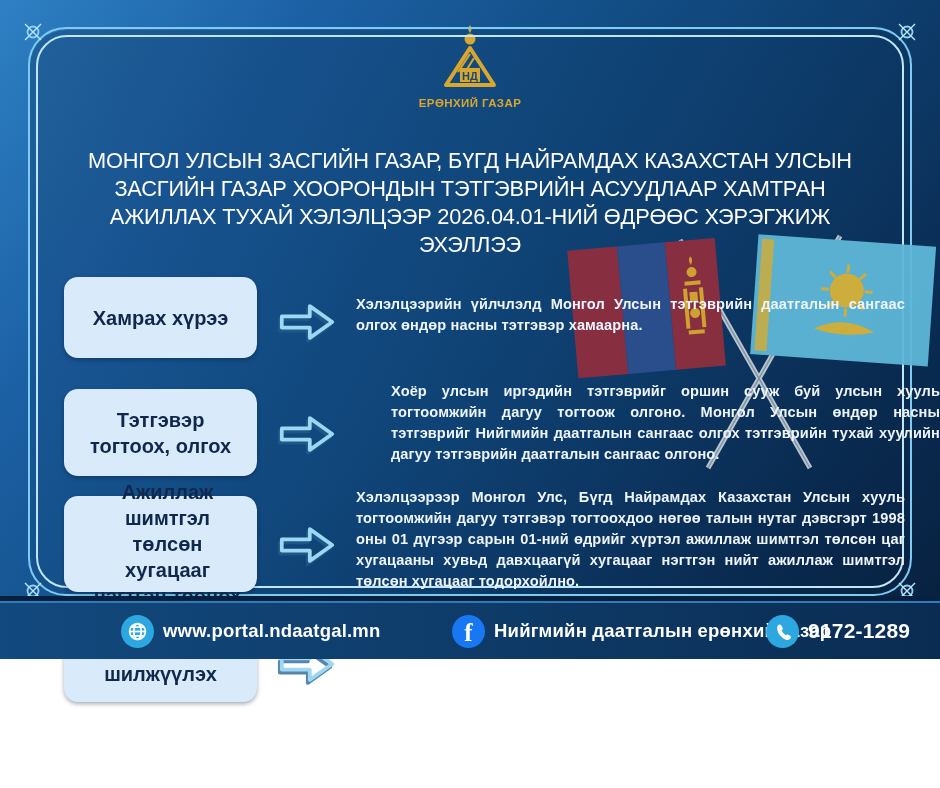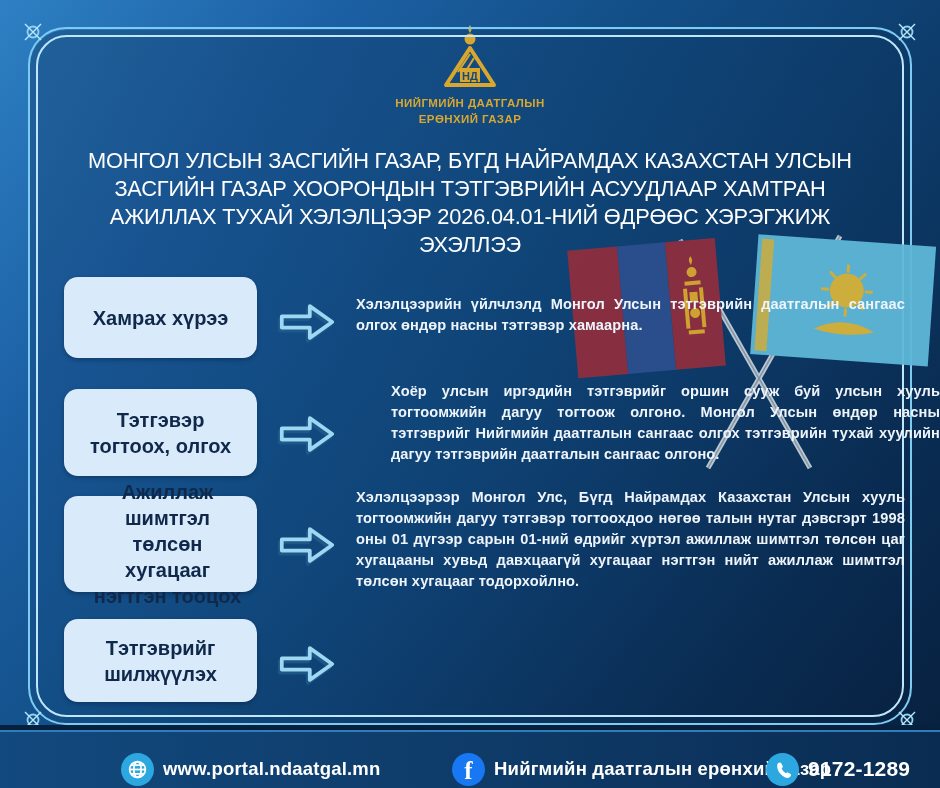--- a/index.html
+++ b/index.html
@@ -1,17 +1,17 @@
 <!DOCTYPE html>
 <html><head>
 <meta charset="utf-8">
 <style>
   html,body{margin:0;padding:0;}
   body{width:940px;height:788px;overflow:hidden;font-family:"Liberation Sans","DejaVu Sans",sans-serif;}
-  #poster{position:relative;width:940px;height:788px;
+  #poster{position:relative;width:940px;height:659px;
     background:linear-gradient(128deg,#2e80c4 0%,#1c60a4 22%,#135089 40%,#0e3f70 60%,#0a2d54 80%,#071f3d 100%);}
   
   .inner-bg{position:absolute;left:30px;top:30px;right:30px;bottom:66px;border-radius:36px;
     background:linear-gradient(155deg,rgba(5,28,58,.28),rgba(5,24,50,.06) 60%);}
   .border-outer{position:absolute;left:28px;top:27px;right:28px;bottom:63px;border:2px solid #7ecbf2;border-radius:38px;pointer-events:none;}
   .border-inner{position:absolute;left:36px;top:35px;right:36px;bottom:71px;border:2px solid #bfe7fb;border-radius:31px;pointer-events:none;}
   .knot{position:absolute;width:22px;height:22px;pointer-events:none;}
   
   .logo{position:absolute;left:0;top:24px;width:100%;text-align:center;}
   .logo-org{color:#d9a72e;font-size:11.5px;font-weight:bold;letter-spacing:.4px;line-height:14px;margin-top:2px;}
@@ -26,21 +26,21 @@
     font-weight:bold;font-size:20px;line-height:26px;padding:6px 10px;box-sizing:border-box;
     box-shadow:0 2px 4px rgba(3,20,45,.35);z-index:2;}
   .row-arrow{position:absolute;left:279px;width:56px;height:44px;z-index:2;
     filter:drop-shadow(-2px 3px 0 rgba(32,94,140,.75));}
   .row-text{position:absolute;left:356px;width:549px;color:#edf4fc;font-size:14.6px;
     line-height:21px;font-weight:bold;text-align:justify;letter-spacing:.1px;z-index:2;}
   
   .footer{position:absolute;left:0;right:0;bottom:0;height:56px;
     background:linear-gradient(90deg,#12497e 0%,#0e3a67 55%,#0a2c52 100%);
     border-top:2px solid #2e7cba;box-shadow:0 -5px 0 #07203e;z-index:3;}
-  .footer-item{position:absolute;top:9px;height:56px;display:flex;align-items:center;gap:9px;}
+  .footer-item{position:absolute;top:0;height:56px;display:flex;align-items:center;gap:9px;}
   .badge{width:33px;height:33px;border-radius:50%;display:flex;align-items:center;justify-content:center;flex:0 0 auto;}
   .badge.globe,.badge.phone{background:#2da7e0;}
   .badge.fb{background:#1877f2;}
   .fb-f{color:#ffffff;font-weight:bold;font-size:25px;line-height:1;font-family:"Liberation Serif",serif;margin-top:3px;}
   .footer-text{color:#ffffff;font-weight:bold;font-size:18.5px;letter-spacing:.2px;}
   .footer-text.phone-num{font-size:21px;}
 </style>
 </head>
 <body>
 
@@ -102,21 +102,20 @@
       <g fill="#d9a72e" stroke="#d9a72e">
         <path d="M46 1 c3 4 1 6 0 8 c-1 -2 -3 -4 0 -8 z" stroke="none"></path>
         <circle cx="46" cy="15" r="5.5" stroke="none"></circle>
         <path d="M46 24 L22 61 L70 61 Z" fill="none" stroke-width="4" stroke-linejoin="round"></path>
         <line x1="46" y1="30" x2="34" y2="48" stroke-width="2"></line>
         <line x1="50" y1="34" x2="40" y2="50" stroke-width="2"></line>
         <rect x="36" y="44" width="20" height="14" stroke="none"></rect>
       </g>
       <text x="46" y="55.5" text-anchor="middle" font-size="11" font-weight="bold" fill="#14497f" font-family="Liberation Sans, sans-serif">НД</text>
     </svg>
-    <div class="logo-org">НИЙГМИЙН ДААТГАЛЫН</div>
     <div class="logo-org">ЕРӨНХИЙ ГАЗАР</div>
   </div>
 
   <div class="title">МОНГОЛ УЛСЫН ЗАСГИЙН ГАЗАР, БҮГД НАЙРАМДАХ КАЗАХСТАН УЛСЫН ЗАСГИЙН ГАЗАР ХООРОНДЫН ТЭТГЭВРИЙН АСУУДЛААР ХАМТРАН АЖИЛЛАХ ТУХАЙ ХЭЛЭЛЦЭЭР 2026.04.01-НИЙ ӨДРӨӨС ХЭРЭГЖИЖ ЭХЭЛЛЭЭ</div>
 
   <div class="row-label" style="top:277px;height:81px;">
     <span>Хамрах хүрээ</span>
   </div>
   <svg class="row-arrow" style="top:300px;" viewBox="0 0 60 44">
     <path d="M3 16 H33 V5 L57 22 L33 39 V28 H3 Z" fill="none" stroke="#9ed7f2" stroke-width="4" stroke-linejoin="round"></path>

